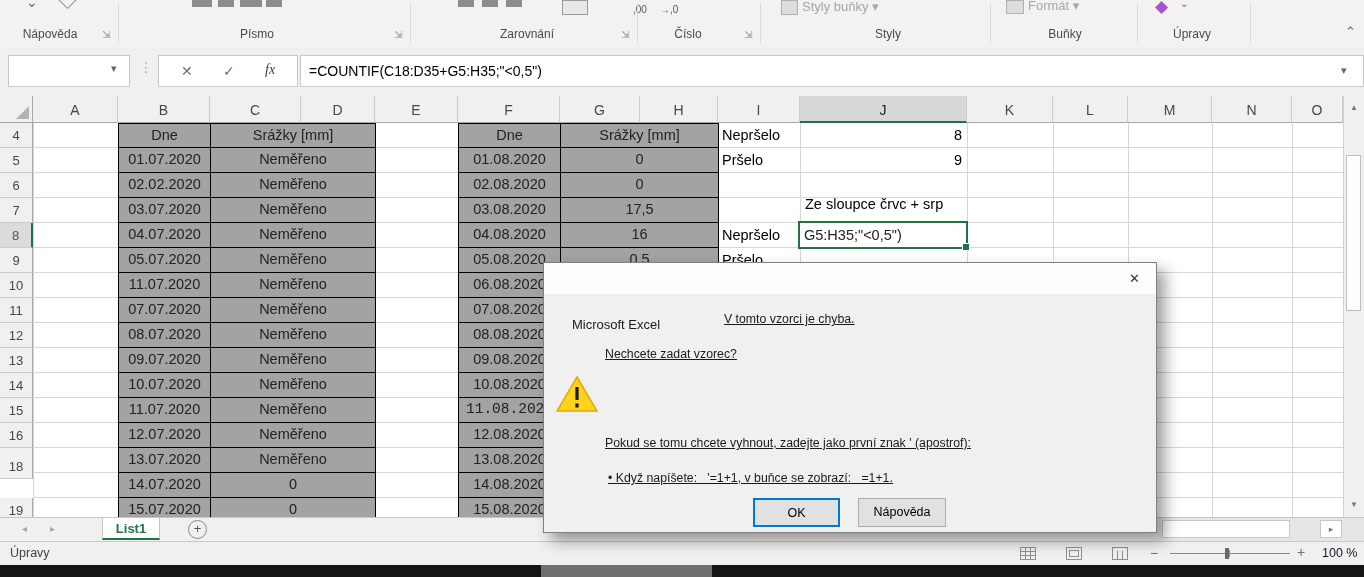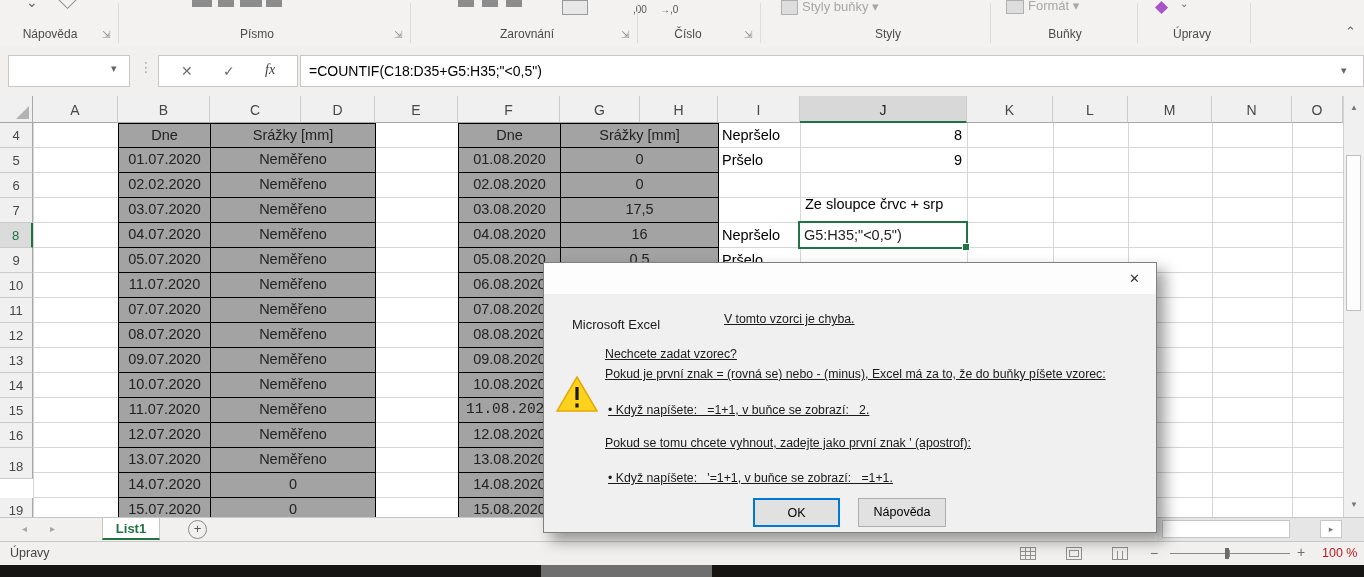--- a/index.html
+++ b/index.html
@@ -57,21 +57,21 @@
   #add-sheet{position:absolute;left:188px;top:2px;width:17px;height:17px;border:1px solid #8a8a8a;border-radius:50%;
         color:#555;font-size:13px;text-align:center;line-height:16px;}
   #hsb-track{position:absolute;left:1157px;top:0;width:207px;height:23px;background:#e6e6e6;}
   #hsb-thumb{position:absolute;left:5px;top:2px;width:128px;height:18px;background:#fff;border:1px solid #c6c6c6;box-sizing:border-box;}
   #hsb-btn{position:absolute;left:163px;top:2px;width:22px;height:18px;background:#fff;border:1px solid #c6c6c6;
         color:#777;font-size:9px;text-align:center;line-height:17px;box-sizing:border-box;}
   
   #statusbar{position:absolute;left:0;top:541px;width:1364px;height:24px;background:#f1f0ee;border-top:1px solid #c8c8c8;box-sizing:border-box;}
   #status-mode{position:absolute;left:10px;top:4px;font-size:12.5px;color:#444;}
   .view-ic{position:absolute;top:5px;width:16px;height:13px;border:1px solid #909090;box-sizing:border-box;}
-  #zoom-label{position:absolute;left:1322px;top:4px;font-size:12.5px;color:#b91c1c;}
+  #zoom-label{position:absolute;left:1322px;top:4px;font-size:12.5px;color:#0f172a;}
   
   #taskbar{position:absolute;left:0;top:565px;width:1364px;height:12px;background:#161514;}
   #task-seg{position:absolute;left:541px;top:0;width:171px;height:12px;background:#6f6f6f;}
   
   #dlg{position:absolute;left:543px;top:262px;width:614px;height:271px;background:#f0f0f0;
        border:1px solid #808080;box-sizing:border-box;box-shadow:8px 8px 14px rgba(0,0,0,.38);z-index:50;font-size:12.3px;color:#1a1a1a;}
   #dlg-title{position:absolute;left:0;top:0;width:100%;height:31px;background:#fdfdfd;}
   #dlg-title span{position:absolute;left:28px;top:9px;font-size:13px;margin-top:45px;}
   #dlg-close{position:absolute;right:16px;top:8px;font-size:13px;color:#333;}
   .dlg-line{position:absolute;white-space:nowrap;text-decoration:underline;}
@@ -393,21 +393,19 @@
       <span>Microsoft Excel</span>
     </div>
     <span id="dlg-close">✕</span>
     <svg id="warn-ic" viewBox="0 0 42 38">
       <polygon points="21,2 41,36 1,36" fill="#ffd21e" stroke="#e3a900" stroke-width="1.5"></polygon>
       <rect x="19.4" y="12" width="3.2" height="13" fill="#1a1a1a"></rect>
       <rect x="19.4" y="28.5" width="3.2" height="4" fill="#1a1a1a"></rect>
     </svg>
     <div class="dlg-line" style="left:180px;top:49px;">V tomto vzorci je chyba.</div>
     <div class="dlg-line" style="left:61px;top:84px;">Nechcete zadat vzorec?</div>
-    <div class="dlg-line" style="left:61px;top:104px;">Pokud je první znak = (rovná se) nebo - (minus), Excel má za to, že do buňky píšete vzorec:</div>
-    <div class="dlg-line" style="left:64px;top:140px;">• Když napíšete:&nbsp;&nbsp; =1+1, v buňce se zobrazí:&nbsp;&nbsp; 2.</div>
     <div class="dlg-line" style="left:61px;top:173px;">Pokud se tomu chcete vyhnout, zadejte jako první znak ' (apostrof):</div>
     <div class="dlg-line" style="left:64px;top:208px;">• Když napíšete:&nbsp;&nbsp; '=1+1, v buňce se zobrazí:&nbsp;&nbsp; =1+1.</div>
     <div class="dlg-btn" id="btn-ok">OK</div>
     <div class="dlg-btn" id="btn-help">Nápověda</div>
   </div>
 
 </div>
 
 </body></html>

